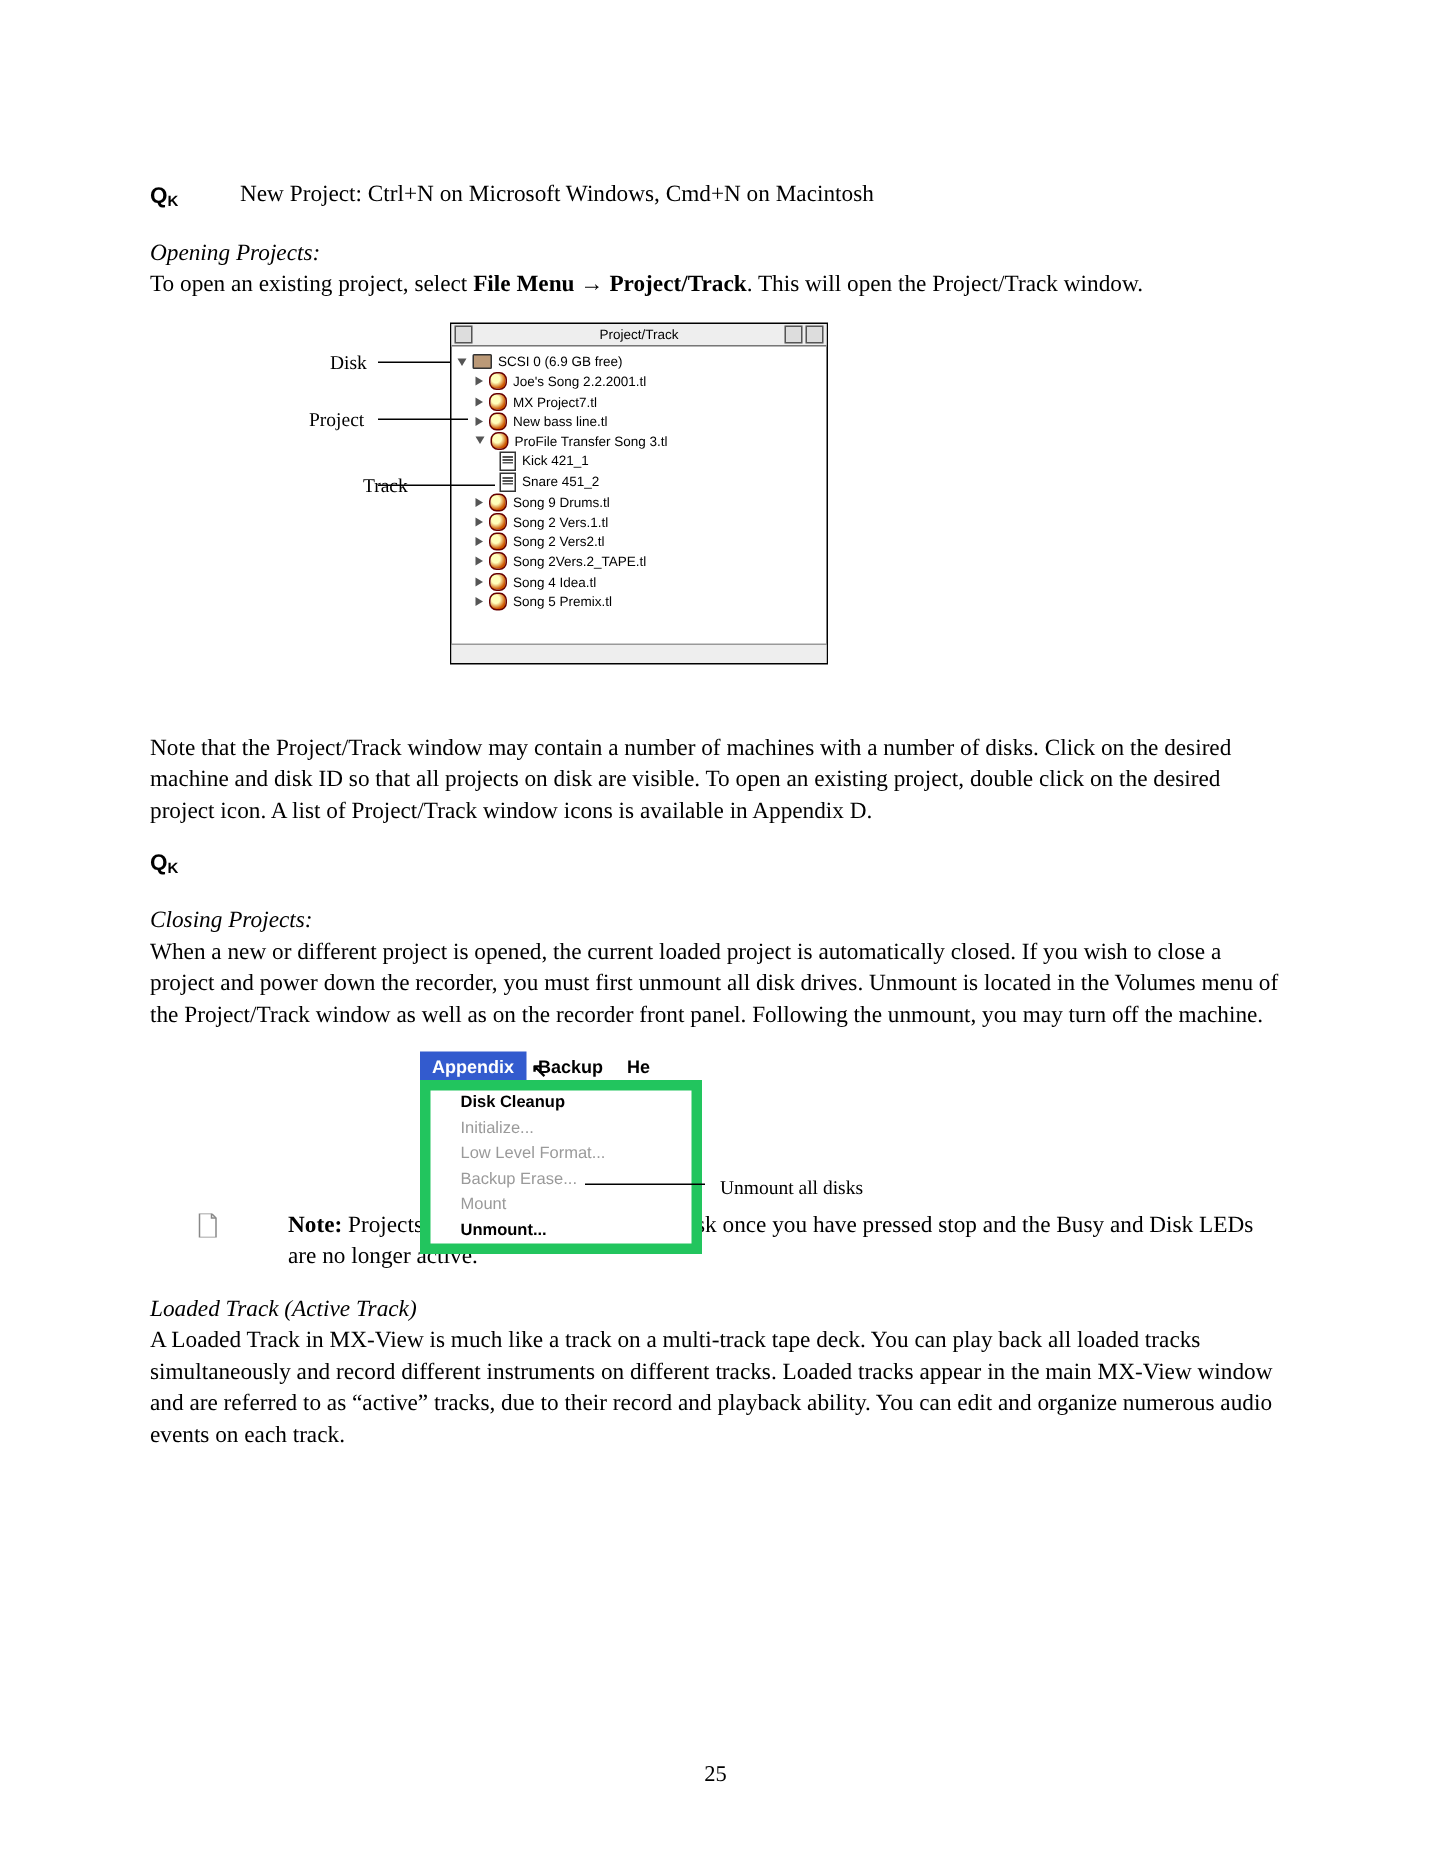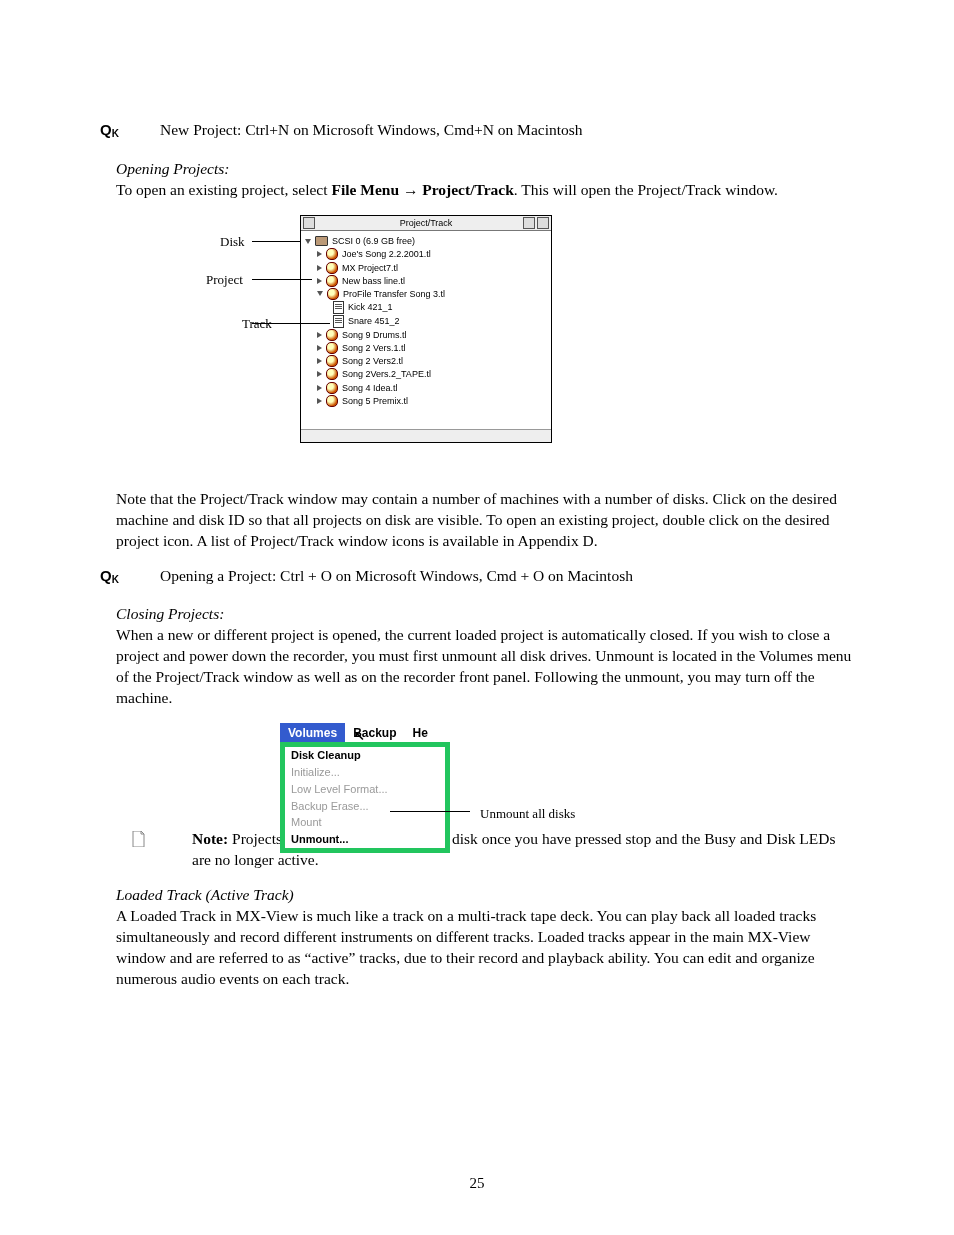--- a/index.html
+++ b/index.html
@@ -13,21 +13,21 @@
   }
   .page {
     width: 954px;
     height: 1235px;
     position: relative;
     box-sizing: border-box;
     padding: 120px 100px 0 100px;
   }
   .qk-row {
     display: flex;
-    align-items: center;
+    align-items: flex-end;
     margin-bottom: 18px;
   }
   .qk {
     width: 60px;
     flex: 0 0 60px;
     font-family: Arial, Helvetica, sans-serif;
     font-weight: bold;
     font-size: 15px;
   }
   .qk sub {
@@ -36,21 +36,21 @@
     position: relative;
     top: 2px;
   }
   .indent {
     margin-left: 60px;
   }
   .subhead-it {
     font-style: italic;
   }
   .para {
-    margin: 0 0 14px 16px;
+    margin: 0 0 14px 0;
   }
   .section-head-row {
     display: flex;
     align-items: baseline;
     margin-top: 8px;
     margin-bottom: 2px;
   }
   .sec-num {
     width: 60px;
     flex: 0 0 60px;
@@ -196,23 +196,24 @@
     display: flex;
     border-bottom: 1px solid #000;
   }
   .vol-bar span { padding: 2px 8px; }
   .vol-bar .sel { background:#335bce; color:#fff; }
   .vol-bar .cursor {
     position:absolute; left:66px; top:2px; font-size:13px; color:#000;
   }
   .vol-menu {
     position:absolute; top:19px; left:0;
-    border:5px solid #22c55e; background:#fff;
+    border:7px solid #22c55e; background:#fff;
     font-family: Verdana, Geneva, sans-serif; font-size:11px;
     width: 160px;
+    padding-left: 14px;
   }
   .vol-menu div { padding: 1px 6px; }
   .vol-menu .dc { font-weight: bold; }
   .vol-menu .dis { color:#9a9a9a; }
   .vol-callout-line {
     position:absolute; height:1px; background:#000; top:88px; left:110px; width:80px;
   }
   .vol-callout {
     position:absolute; left:200px; top:82px; white-space:nowrap;
   }
@@ -326,31 +327,30 @@
       <div class="ln" style="left:52px; top:108px; width:78px;"></div>
     </div>
   </div>
 
   <p class="para indent">Note that the Project/Track window may contain a number of machines with a number of disks. Click on the desired machine and disk ID so that all projects on disk are visible. To open an existing project, double click on the desired project icon.  A list of Project/Track window icons is available in Appendix D.</p>
 
   <div class="qk-row">
     <div class="qk">
       <span>Q</span><sub>K</sub>
     </div>
-    <div>Opening a Project: Ctrl + O on Microsoft Windows, Cmd + O on Macintosh</div>
   </div>
 
   <p class="para indent">
     <span class="subhead-it">Closing Projects:</span><br>
     <span>When a new or different project is opened, the current loaded project is automatically closed. If you wish to close a project and power down the recorder, you must first unmount all disk drives. Unmount is located in the Volumes menu of the Project/Track window as well as on the recorder front panel. Following the unmount, you may turn off the machine.</span>
   </p>
 
   <div class="fig-vol indent">
     <div class="vol-bar">
-      <span class="sel">Volumes</span>
+      <span class="sel">Appendix</span>
       <span>Backup</span>
       <span>He</span>
       <span class="cursor">↖</span>
     </div>
     <div class="vol-menu">
       <div class="dc">Disk Cleanup</div>
       <div class="dis">Initialize...</div>
       <div class="dis">Low Level Format...</div>
       <div class="dis">Backup Erase...</div>
       <div class="dis">Mount</div>

